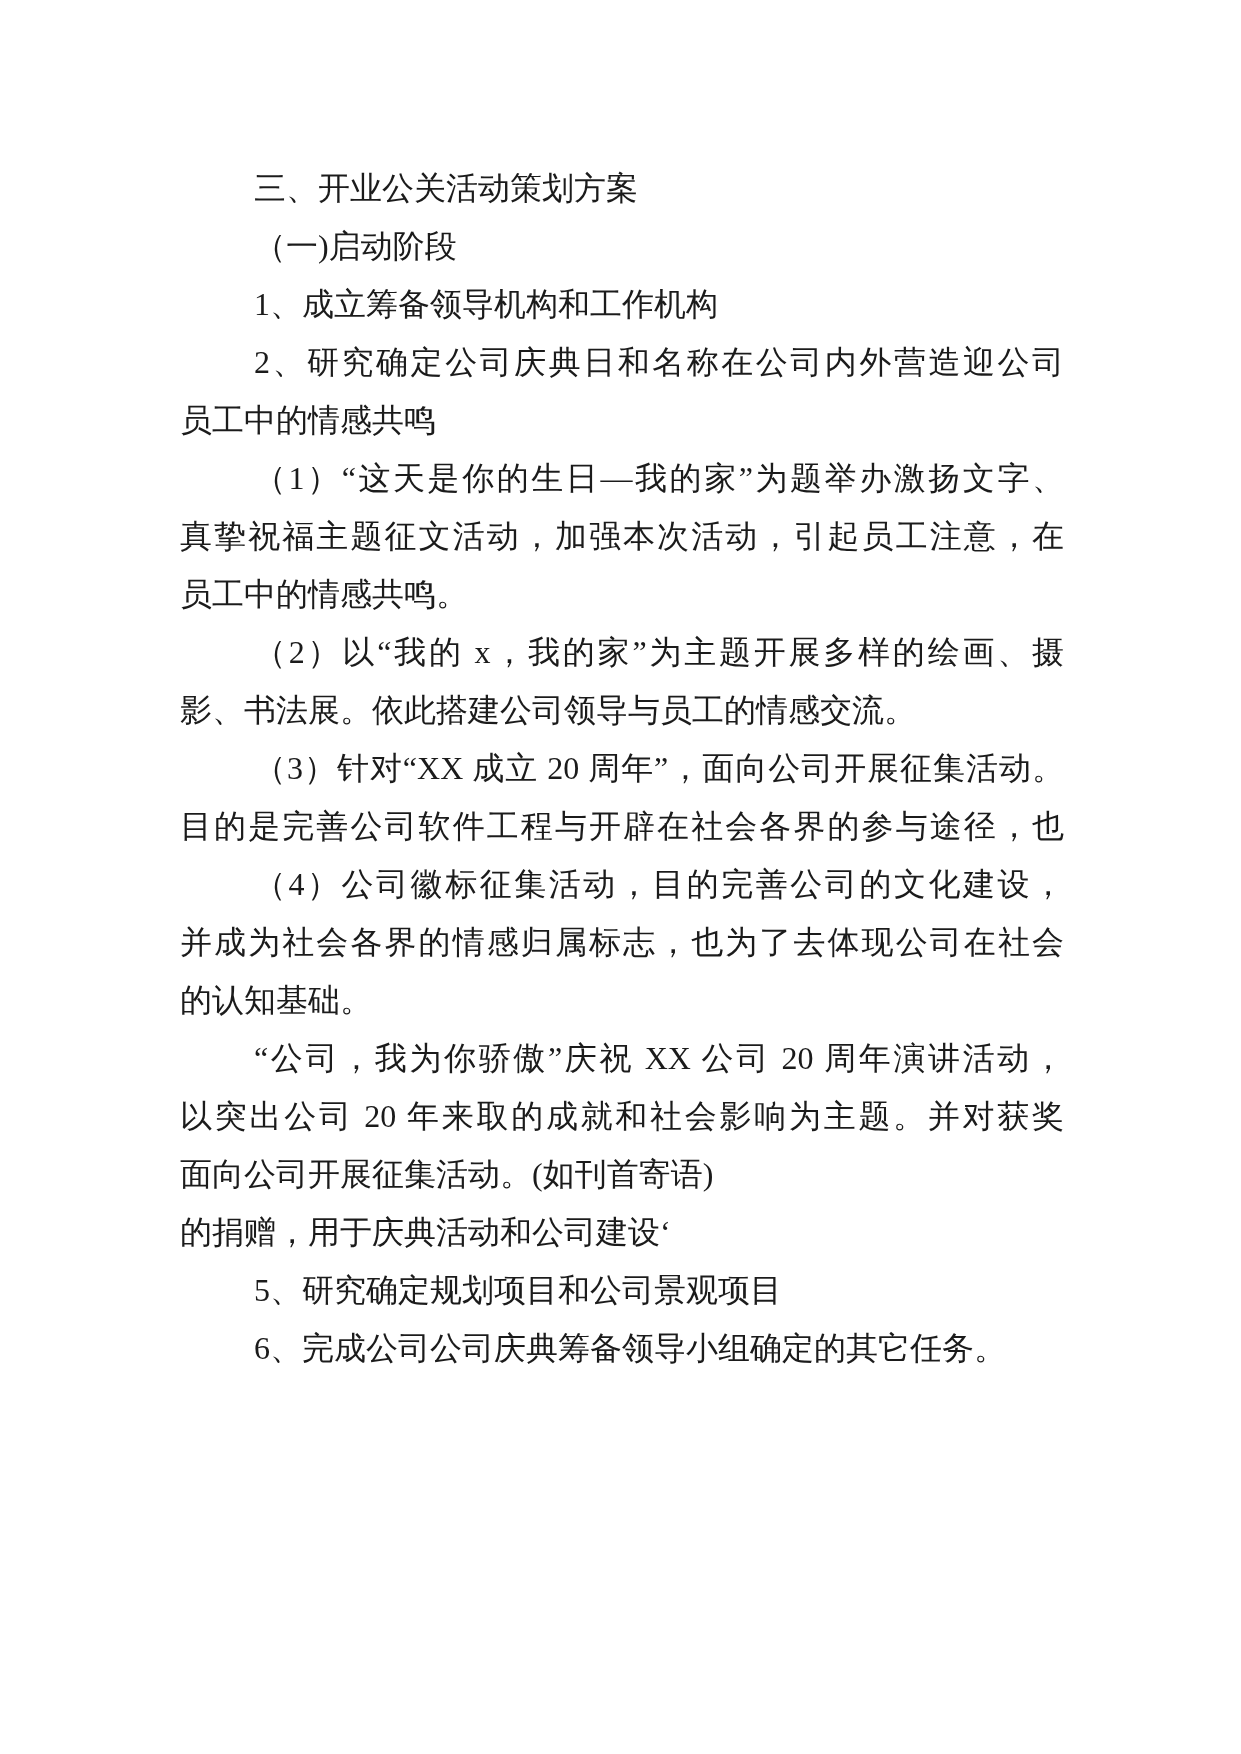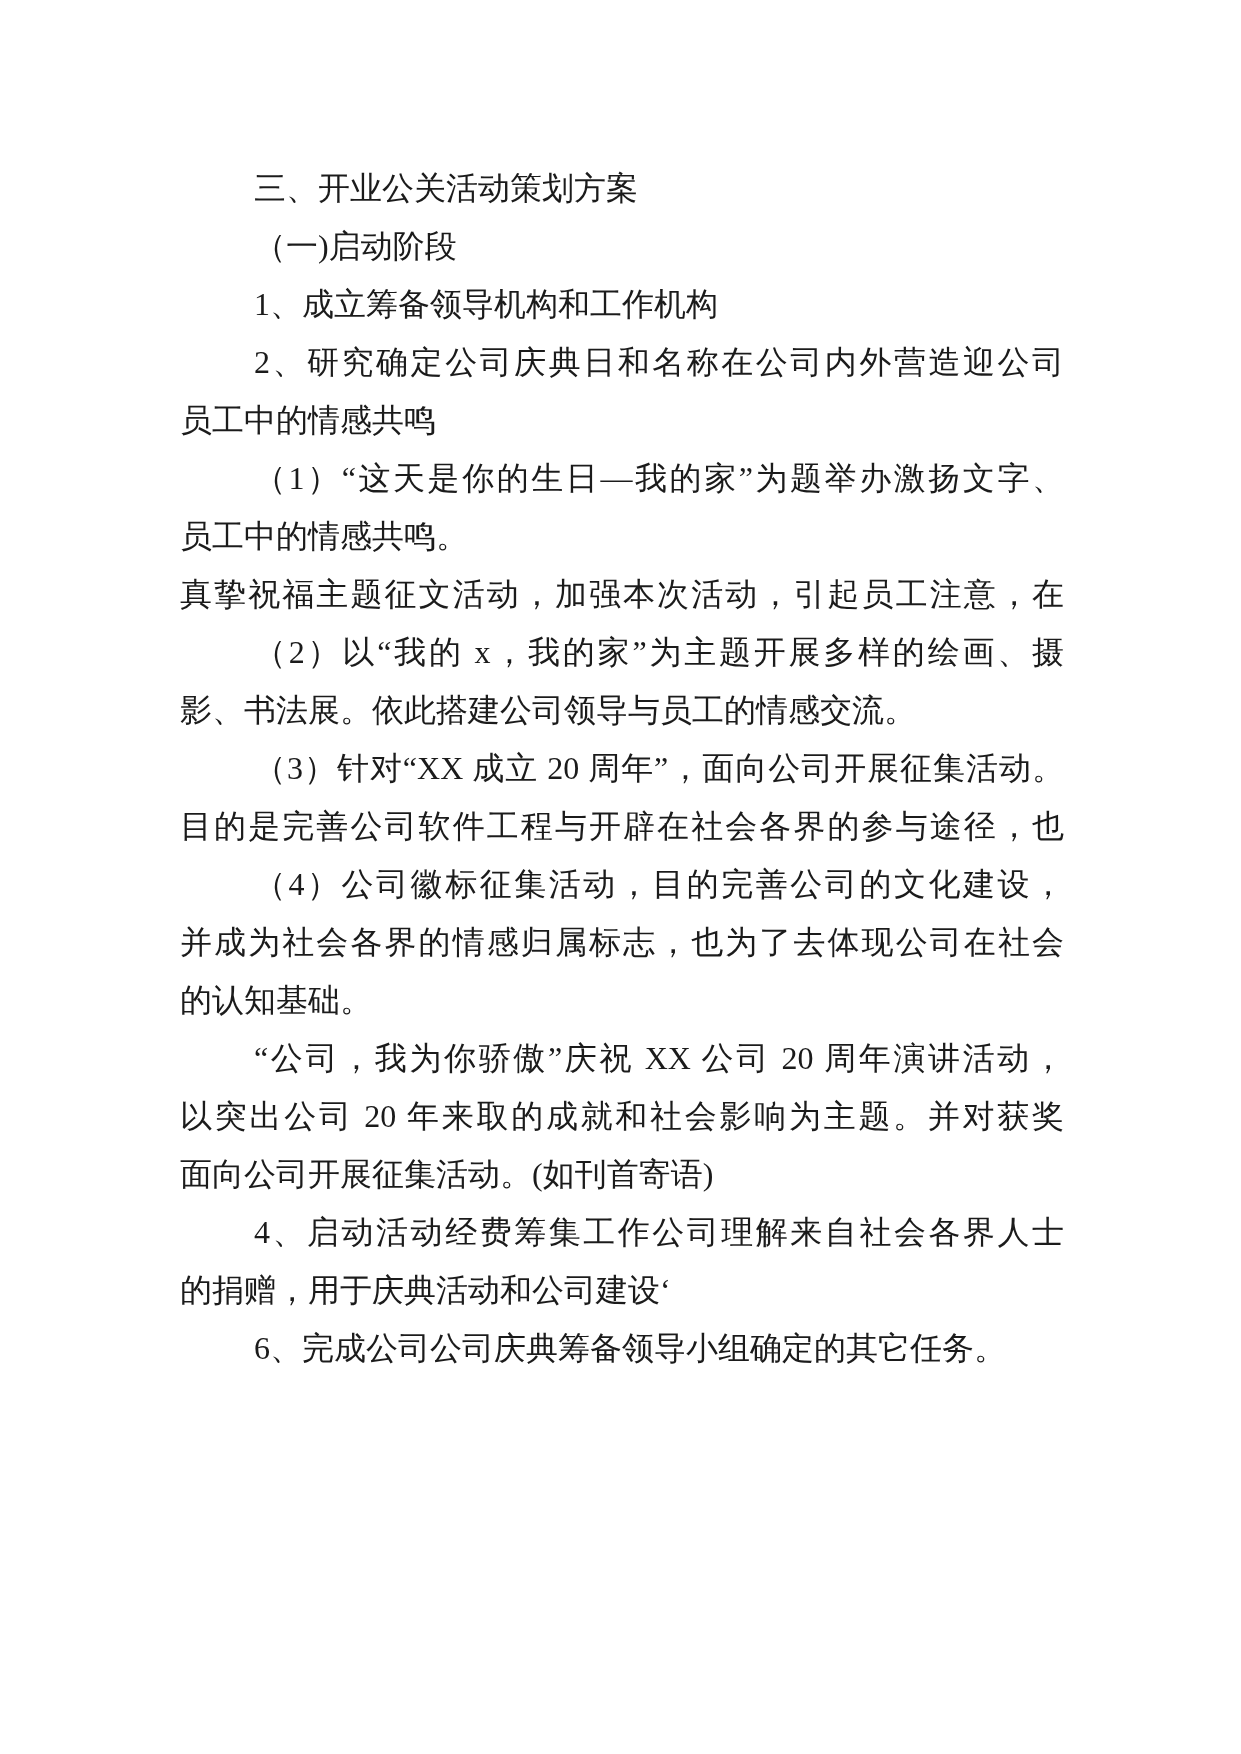--- a/index.html
+++ b/index.html
@@ -49,29 +49,29 @@
 <body>
 
 <div class="page">
   <div class="doc-text">
       <div class="line indent">三、开业公关活动策划方案</div>
       <div class="line indent">（一)启动阶段</div>
       <div class="line indent">1、成立筹备领导机构和工作机构</div>
       <div class="line indent justify">2、研究确定公司庆典日和名称在公司内外营造迎公司</div>
       <div class="line">员工中的情感共鸣</div>
       <div class="line indent justify">（1）“这天是你的生日—我的家”为题举办激扬文字、</div>
+      <div class="line justify">真挚祝福主题征文活动，加强本次活动，引起员工注意，在</div>
       <div class="line">员工中的情感共鸣。</div>
-      <div class="line justify">真挚祝福主题征文活动，加强本次活动，引起员工注意，在</div>
       <div class="line indent justify">（2）以“我的 x，我的家”为主题开展多样的绘画、摄</div>
       <div class="line">影、书法展。依此搭建公司领导与员工的情感交流。</div>
       <div class="line indent justify">（3）针对“XX 成立 20 周年”，面向公司开展征集活动。</div>
       <div class="line justify">目的是完善公司软件工程与开辟在社会各界的参与途径，也</div>
       <div class="line indent justify">（4）公司徽标征集活动，目的完善公司的文化建设，</div>
       <div class="line justify">并成为社会各界的情感归属标志，也为了去体现公司在社会</div>
       <div class="line">的认知基础。</div>
       <div class="line indent justify">“公司，我为你骄傲”庆祝 XX 公司 20 周年演讲活动，</div>
       <div class="line justify">以突出公司 20 年来取的成就和社会影响为主题。并对获奖</div>
       <div class="line">面向公司开展征集活动。(如刊首寄语)</div>
-      <div class="line indent justify">4、启动活动经费筹集工作公司理解来自社会各界人士</div>
       <div class="line">的捐赠，用于庆典活动和公司建设‘</div>
+      <div class="line indent">5、研究确定规划项目和公司景观项目</div>
       <div class="line indent">6、完成公司公司庆典筹备领导小组确定的其它任务。</div>
     </div>
 </div>
 
 </body></html>

